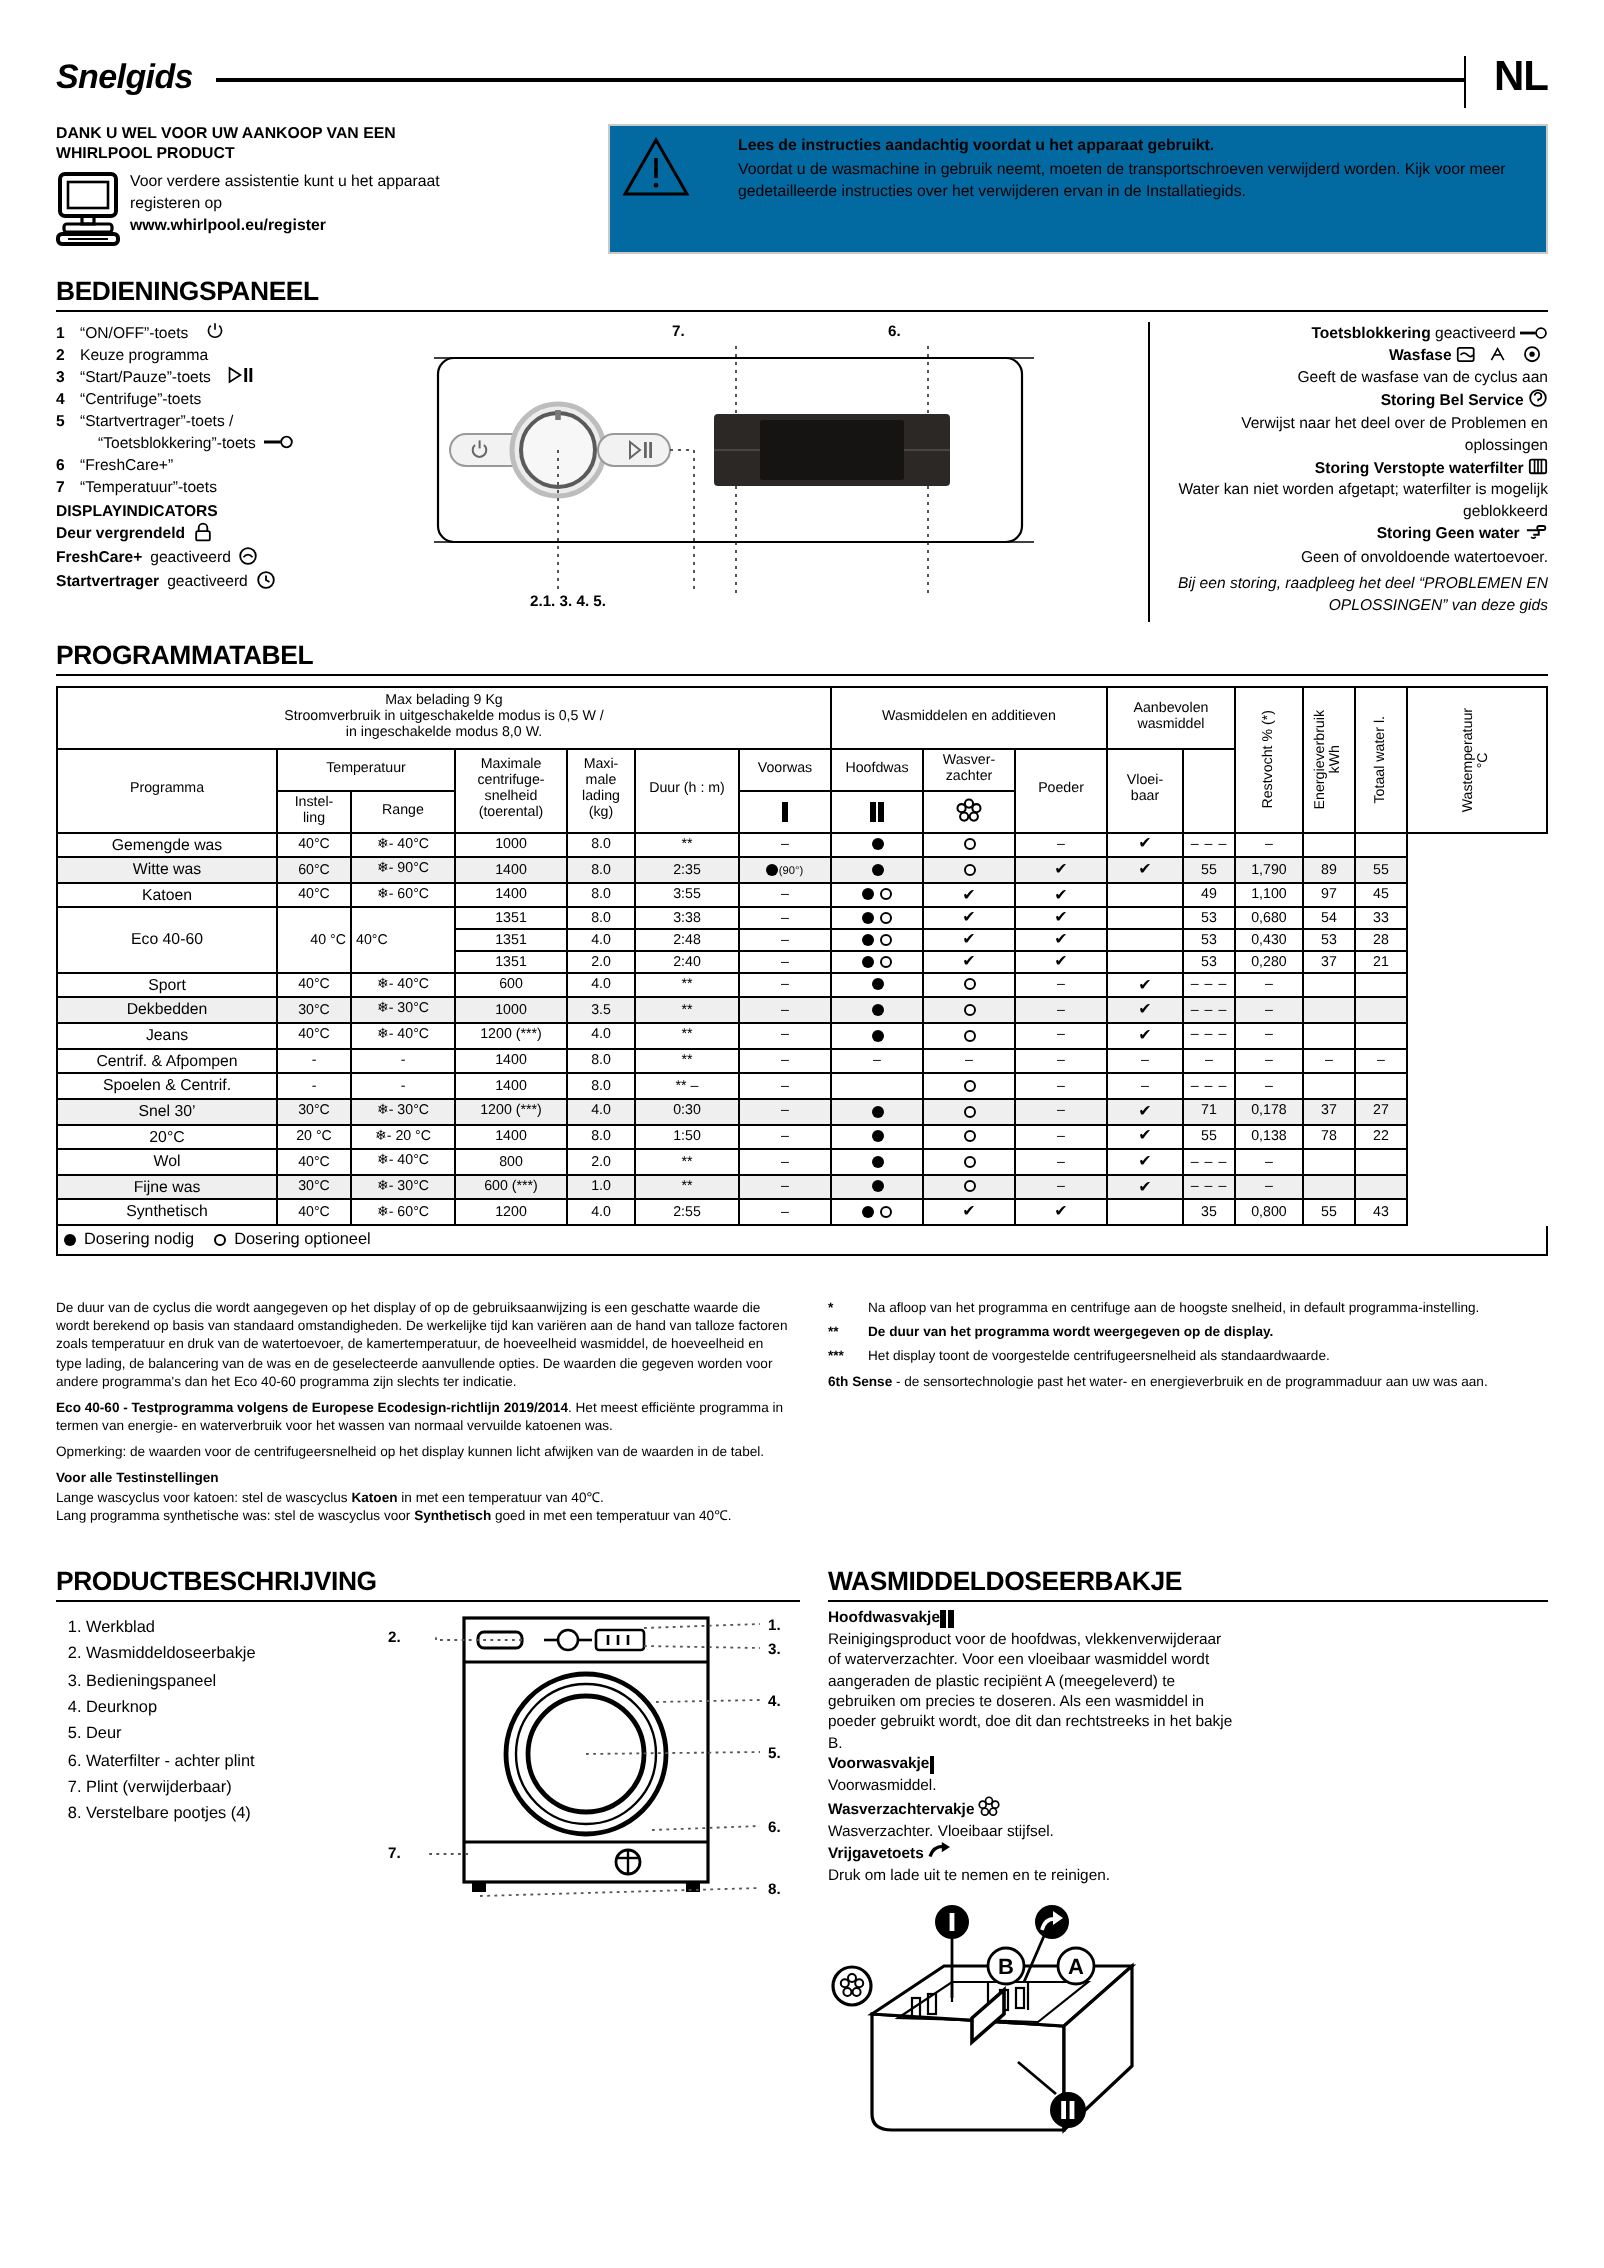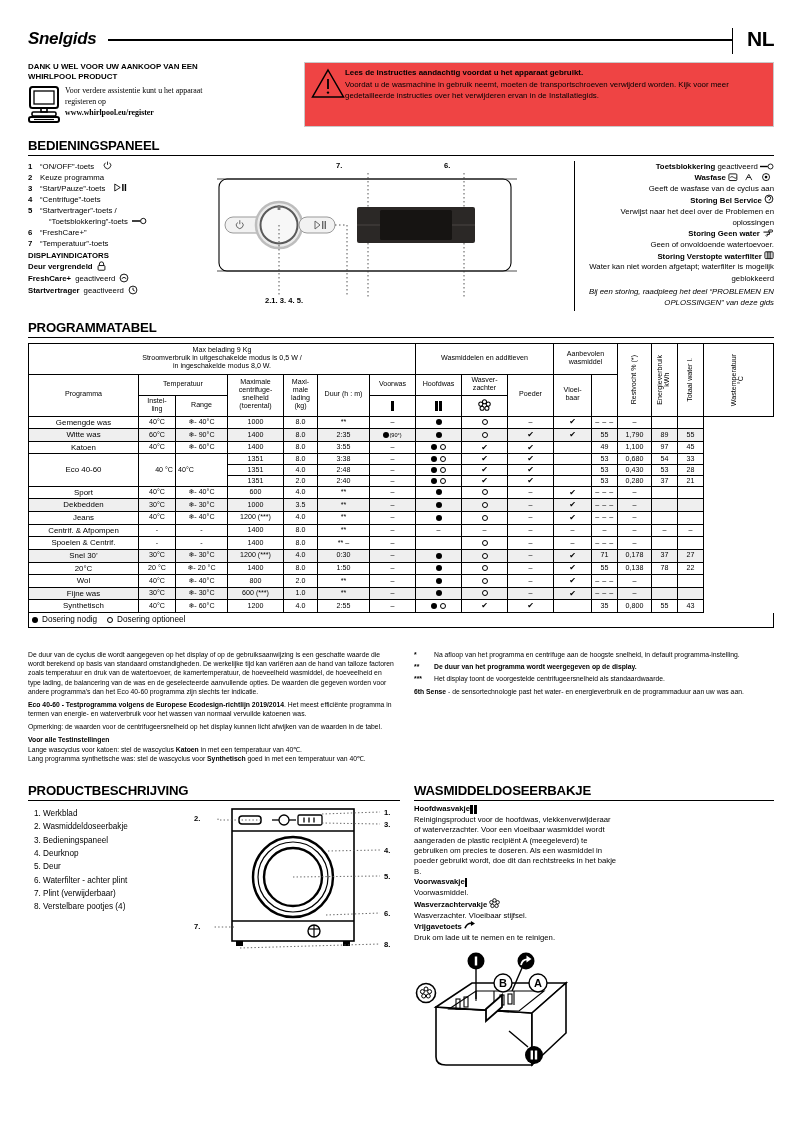--- a/index.html
+++ b/index.html
@@ -19,23 +19,23 @@
   .hdr-rule { flex:1; height:0; border-top:2.2px solid #000; margin:0 0 0 12px; position:relative; top:1px;}
   .hdr-rule:after{ content:""; position:absolute; right:0; top:-13px; width:0; height:26px; border-left:1.6px solid #000;}
   .hdr-lang { font-size:21px; font-weight:bold; letter-spacing:-.5px; margin-left:14px; }
 
   
   .intro { display:flex; margin-top:6px; gap:14px; }
   .thanks { width:262px; }
   .thanks-title { font-weight:bold; font-size:7.9px; line-height:1.3; }
   .thanks-row { display:flex; margin-top:2px; align-items:flex-start; gap:5px; }
   .pcicon { width:32px; flex:none; }
-  .thanks-txt { font-size:7.9px; line-height:1.45;font-family:Liberation Serif, serif; }
+  .thanks-txt { font-size:7.9px; line-height:1.45; }
   .thanks-url { font-weight:bold; }
-  .warnbox { flex:1; border:1px solid #c9c9c9; background:#ef4444; display:flex; gap:0; padding:5px 8px 20px 6px; }
+  .warnbox { flex:1; border:1px solid #c9c9c9; background:#0369a1; display:flex; gap:24px; padding:5px 8px 20px 6px; }
   .warnbox .tri { flex:none; width:34px; }
   .warn-title { font-weight:bold; font-size:7.9px; margin-bottom:1px; }
   .warn-body { font-size:7.9px; line-height:1.42; }
 
   
   .sect { margin-top:11px; }
   .sect-title { font-size:13.2px; font-weight:bold; letter-spacing:-.2px; }
   .sect-rule { border-top:1.6px solid #000; margin-top:1px; }
 
   
@@ -306,41 +306,41 @@
         <span class="b">Storing Bel Service</span>
         <span>
           <svg width="10" height="10" viewBox="0 0 11 11" style="vertical-align:-1.5px">
             <circle cx="5.5" cy="5.5" r="4.3" fill="none" stroke="#000" stroke-width="1"></circle>
             <path d="M3.6 4.2 a1.9 1.9 0 1 1 2 2.2 v.9" fill="none" stroke="#000" stroke-width=".9"></path>
           </svg>
         </span>
         <div>Verwijst naar het deel over de Problemen en oplossingen</div>
       </div>
       <div>
-        <span class="b">Storing Geen water</span>
-        <span>
-          <svg width="12" height="10" viewBox="0 0 13 11" style="vertical-align:-2px">
-            <path d="M1.5 4.5 L8 4.5 L8 7 L5 7" fill="none" stroke="#000" stroke-width="1.1"></path>
-            <rect x="7.2" y="2.2" width="4.4" height="2.2" rx="1" fill="none" stroke="#000" stroke-width="1"></rect>
-            <path d="M3.8 8.2 q1.2 1.4 2.6 0" fill="none" stroke="#000" stroke-width=".9"></path>
-          </svg>
-        </span>
-        <div>Geen of onvoldoende watertoevoer.</div>
-      </div>
-      <div>
         <span class="b">Storing Verstopte waterfilter</span>
         <span>
           <svg width="10" height="10" viewBox="0 0 11 11" style="vertical-align:-1.5px">
             <rect x="1" y="2" width="9" height="7.5" rx="1" fill="none" stroke="#000" stroke-width="1"></rect>
             <line x1="3.6" y1="2" x2="3.6" y2="9.5" stroke="#000" stroke-width=".9"></line>
             <line x1="5.5" y1="2" x2="5.5" y2="9.5" stroke="#000" stroke-width=".9"></line>
             <line x1="7.4" y1="2" x2="7.4" y2="9.5" stroke="#000" stroke-width=".9"></line>
           </svg>
         </span>
         <div>Water kan niet worden afgetapt; waterfilter is mogelijk geblokkeerd</div>
+      </div>
+      <div>
+        <span class="b">Storing Geen water</span>
+        <span>
+          <svg width="12" height="10" viewBox="0 0 13 11" style="vertical-align:-2px">
+            <path d="M1.5 4.5 L8 4.5 L8 7 L5 7" fill="none" stroke="#000" stroke-width="1.1"></path>
+            <rect x="7.2" y="2.2" width="4.4" height="2.2" rx="1" fill="none" stroke="#000" stroke-width="1"></rect>
+            <path d="M3.8 8.2 q1.2 1.4 2.6 0" fill="none" stroke="#000" stroke-width=".9"></path>
+          </svg>
+        </span>
+        <div>Geen of onvoldoende watertoevoer.</div>
       </div>
       <div class="i" style="margin-top:2px">Bij een storing, raadpleeg het deel “PROBLEMEN EN OPLOSSINGEN” van deze gids</div>
     </div>
   </div>
 
   <div class="sect" style="margin-top:9px">
     <div class="sect-title">PROGRAMMATABEL</div>
     <div class="sect-rule"></div>
   </div>
 

